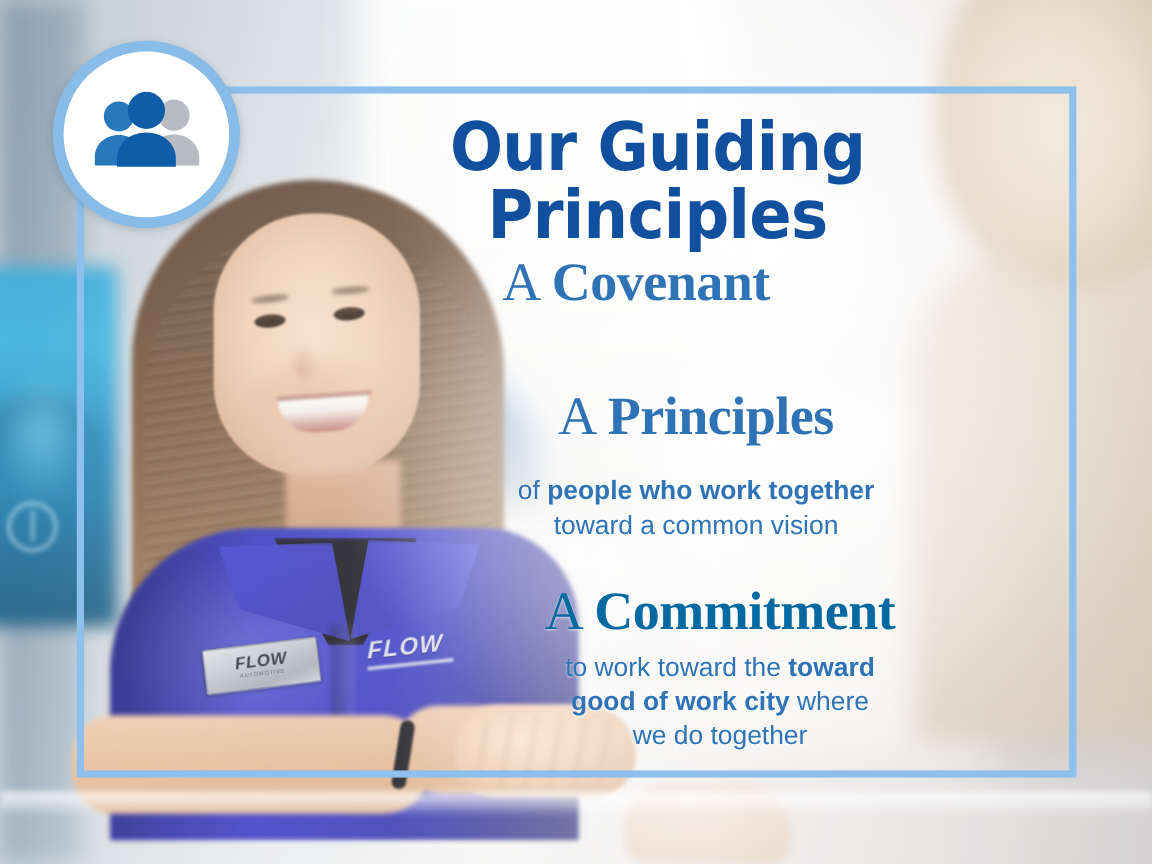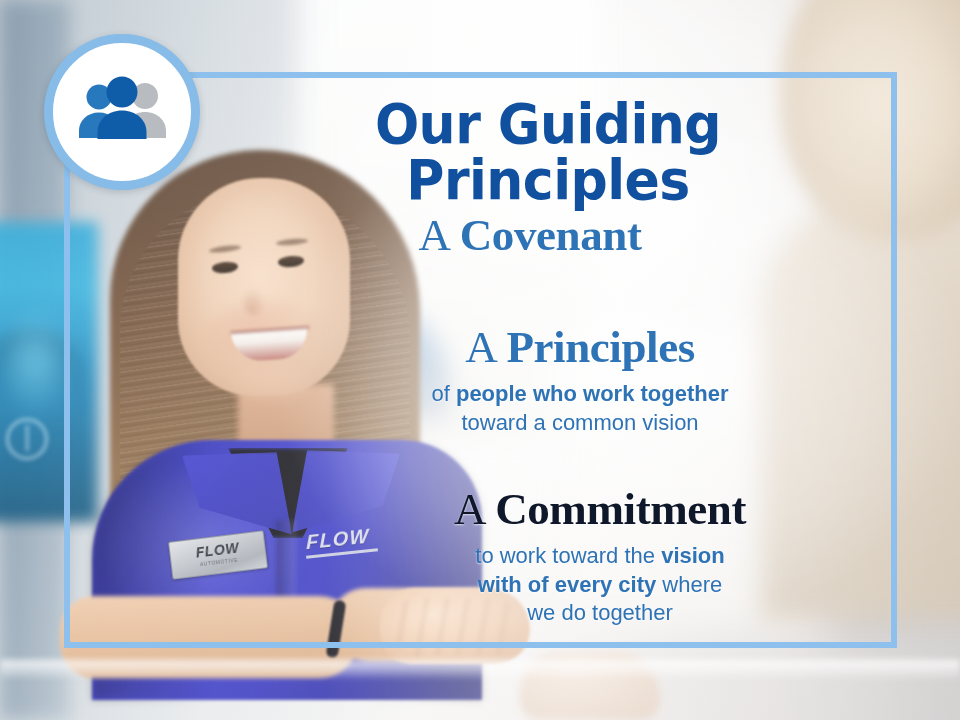--- a/index.html
+++ b/index.html
@@ -503,21 +503,21 @@
     margin-top: 8px;
     text-shadow: 0 1px 2px rgba(255,255,255,0.7);
   }
   .p-sub b { font-weight: bold; }
 
   #p1 { left: 250px; top: 188px; width: 560px; }
   #p2 { left: 300px; top: 300px; width: 560px; }
   #p3 { left: 320px; top: 462px; width: 560px; }
 
   #p1 .p-sub { margin-top: 7px; }
-  #p2 .p-sub { margin-top: 9px; }
+  #p2 .p-sub { margin-top: 24px; }
   #p3 .p-sub { margin-top: 9px; }
 </style>
 </head>
 <body>
 
 <div id="stage">
 
   <div class="photo-layer">
     <div class="bg-base"></div>
     <div class="bg-left-wall"></div>
@@ -608,24 +608,24 @@
       <span class="lead">A</span>
       <span class="word">Principles</span>
     </div>
     <div class="p-sub" style="color: rgb(46, 115, 182);">
         <div><span>of </span><b>people who work together</b></div>
         <div><span>toward a common vision</span></div>
       </div>
   </div>
 
   <div class="principle" id="p3">
-    <div class="p-head" style="color: #0f172a;">
+    <div class="p-head" style="color: #0369a1;">
       <span class="lead">A</span>
       <span class="word">Commitment</span>
     </div>
     <div class="p-sub" style="color: rgb(46, 115, 182);">
-        <div><span>to work toward the </span><b>vision</b></div>
-        <div><b>with of every city</b><span> where</span></div>
+        <div><span>to work toward the </span><b>toward</b></div>
+        <div><b>good of work city</b><span> where</span></div>
         <div><span>we do together</span></div>
       </div>
   </div>
 
 </div>
 
 </body></html>

